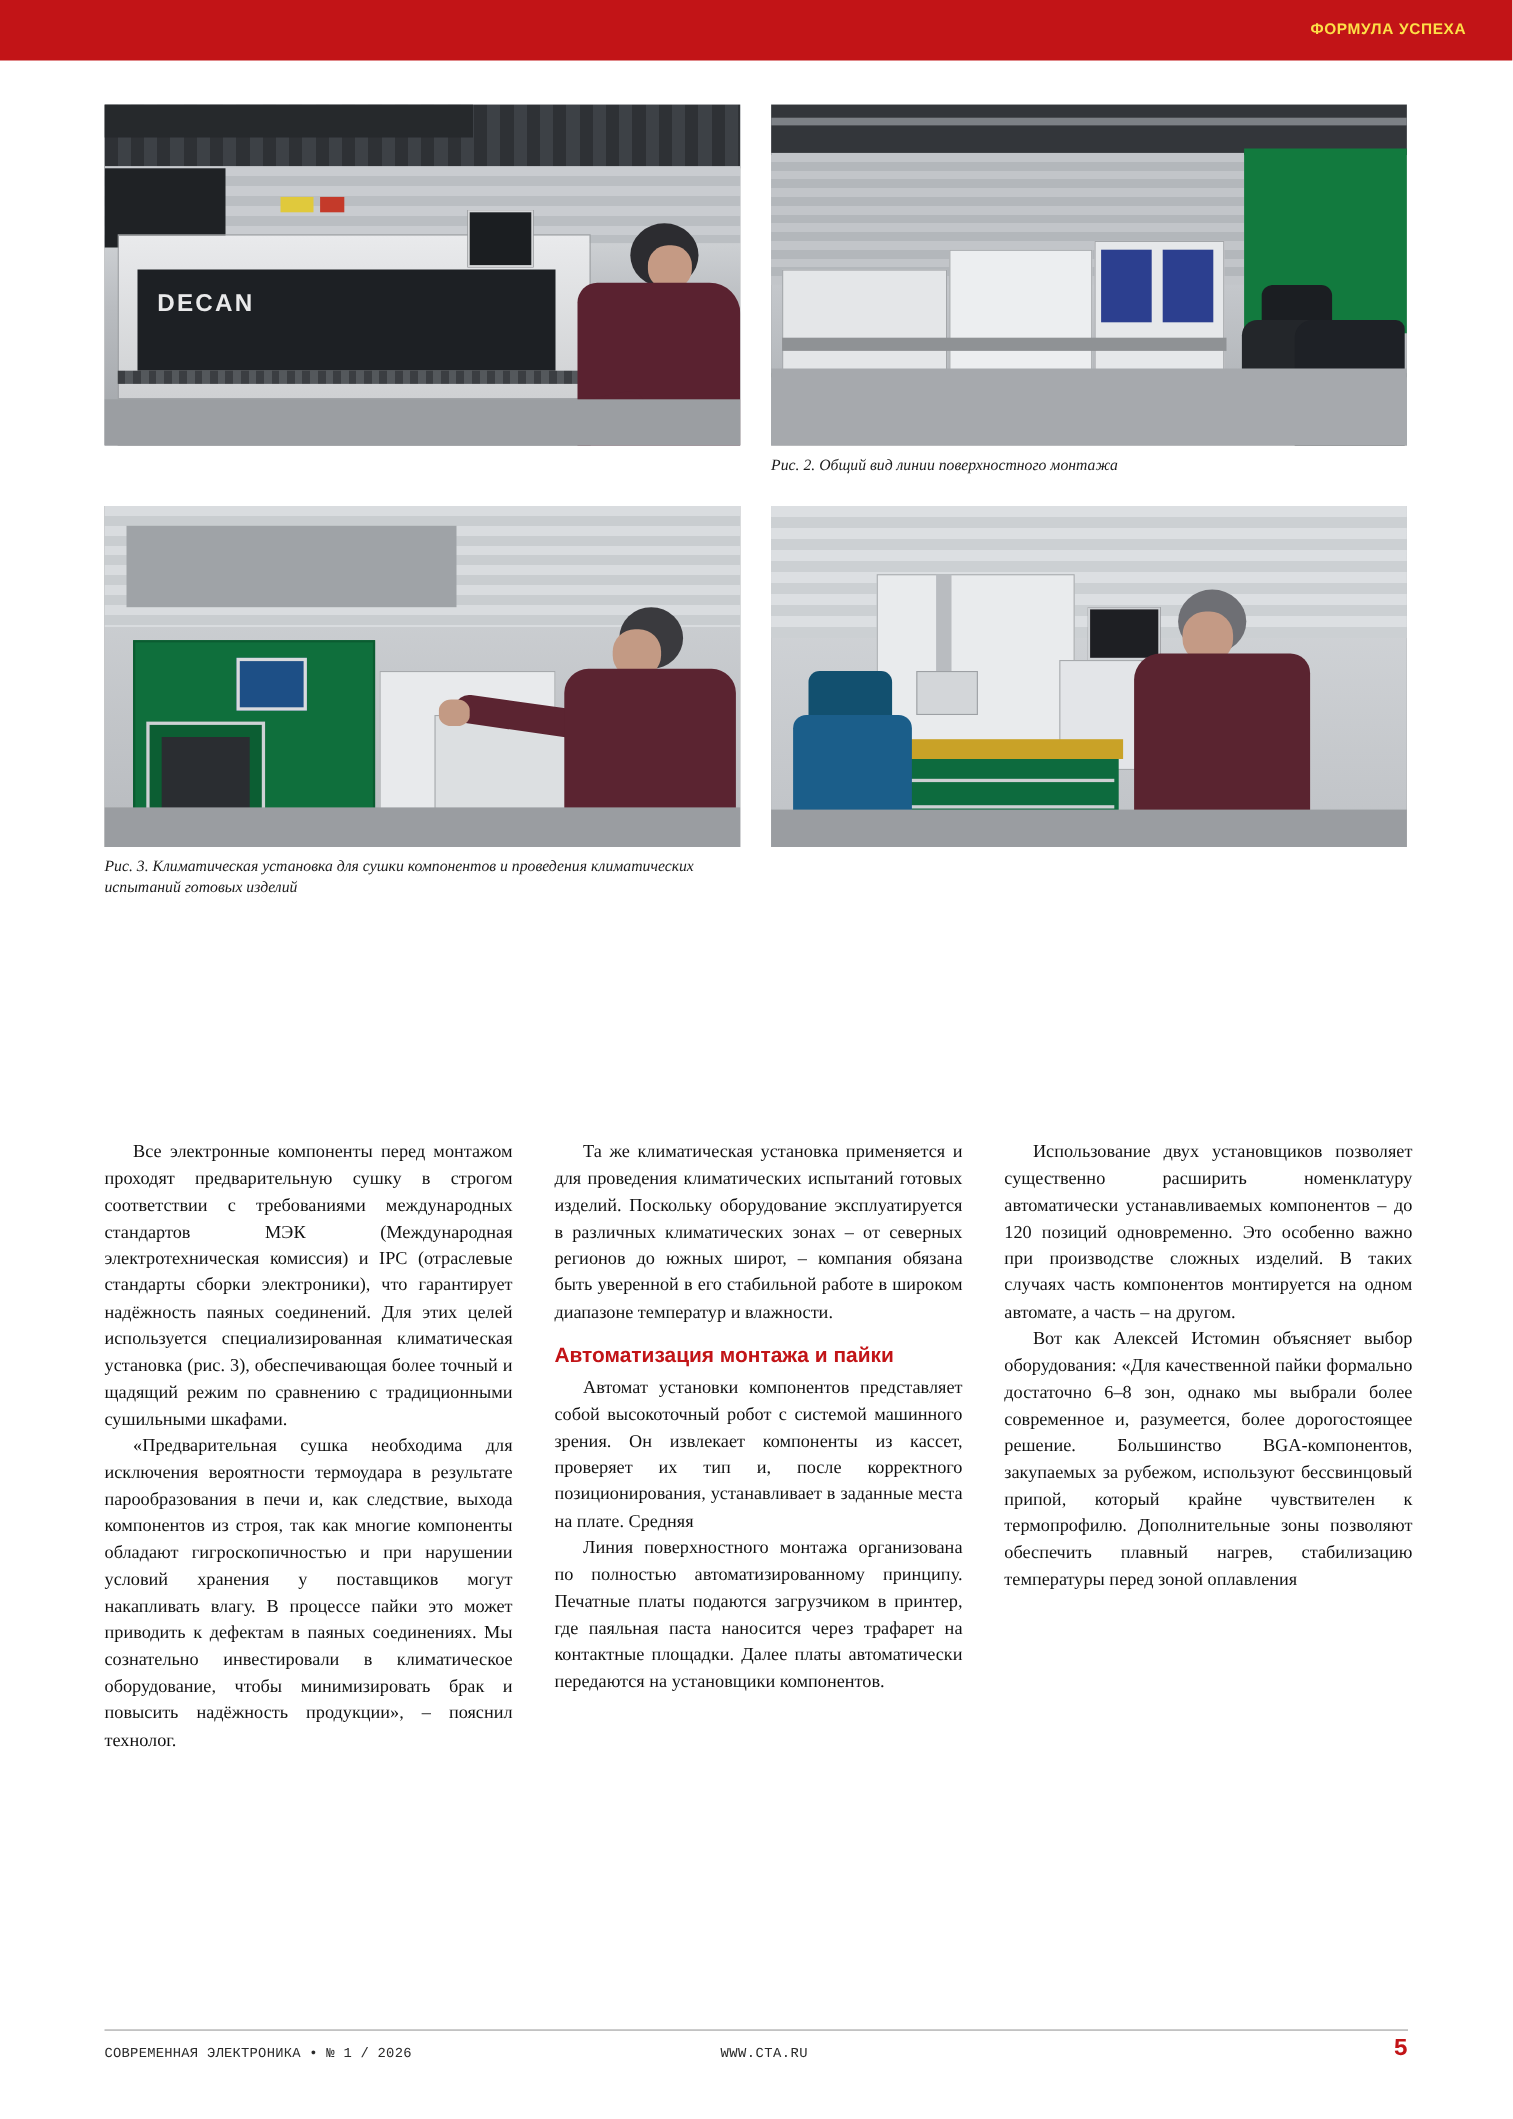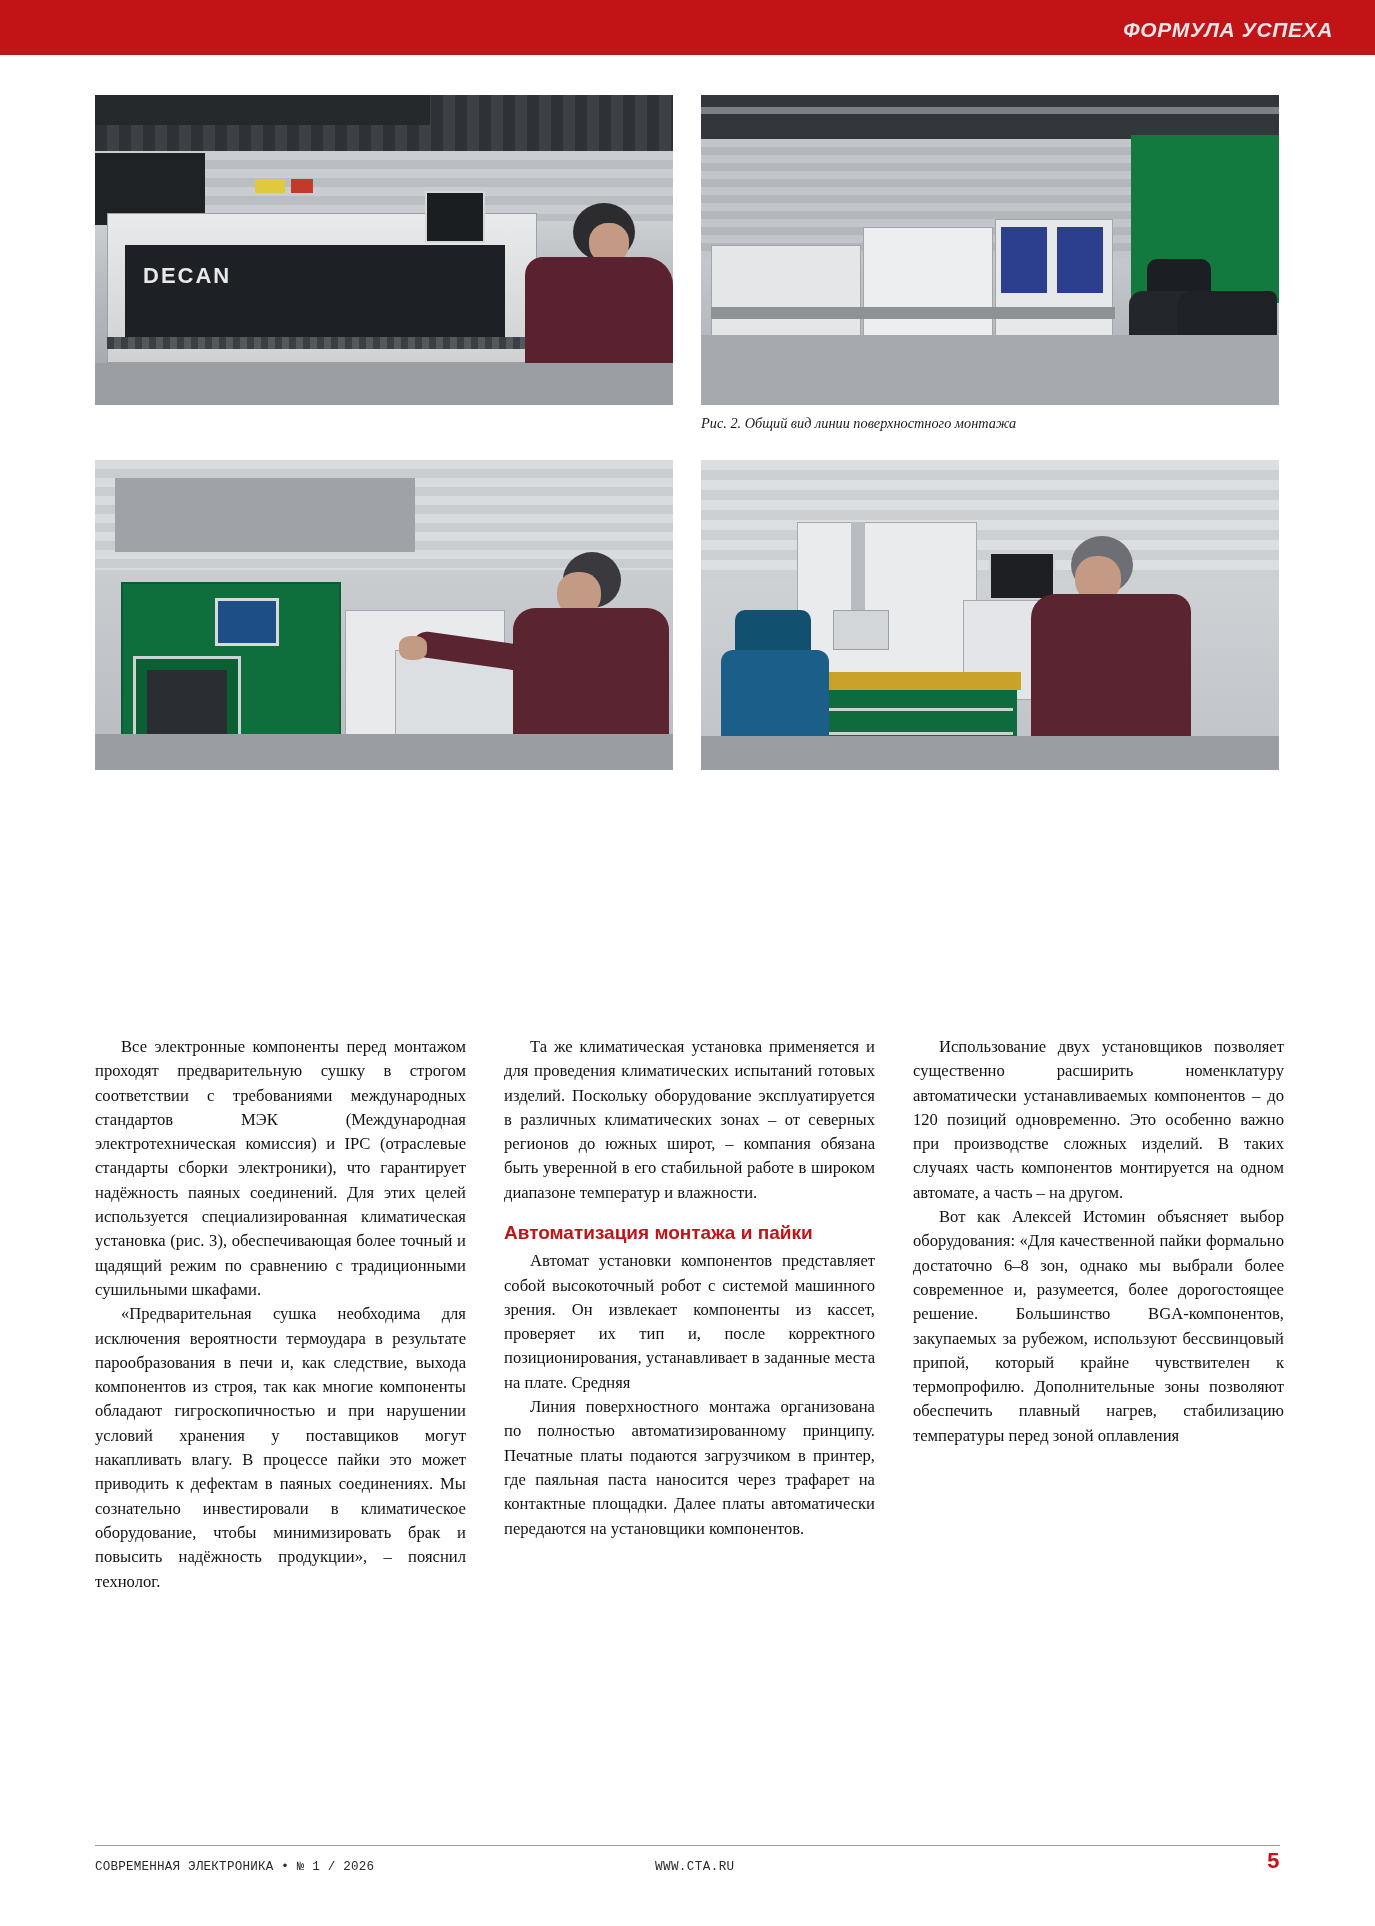--- a/index.html
+++ b/index.html
@@ -18,26 +18,25 @@
     position: absolute;
     top: 0; left: 0;
     width: 1375px;
     height: 55px;
     background: #c21417;
   }
   .header-bar .header-title {
     position: absolute;
     right: 42px;
     top: 18px;
-    color: #e5e5e5;
+    color: #fde047;
     font-family: "Liberation Sans", sans-serif;
     font-weight: bold;
-    font-size: 21px;
+    font-size: 14px;
     letter-spacing: 0.6px;
-    font-style: italic;
   }
 
   
   .figures {
     position: absolute;
     top: 95px;
     left: 95px;
     width: 1185px;
   }
   .fig-row {
@@ -271,20 +270,21 @@
         <div class="ph f3-screen"></div>
         <div class="ph f3-mid"></div>
         <div class="ph f3-mid2"></div>
         <div class="ph f3-arm"></div>
         <div class="ph f3-hand"></div>
         <div class="ph f3-person-head"></div>
         <div class="ph f3-person-face"></div>
         <div class="ph f3-person-body"></div>
         <div class="ph f3-floor"></div>
       </div>
+      <div class="fig-caption">Рис. 3. Климатическая установка для сушки компонентов и проведения климатических испытаний готовых изделий</div>
     </div>
 
     <div class="fig">
       <div class="fig-img">
         <div class="ph f4-bg"></div>
         <div class="ph f4-wall"></div>
         <div class="ph f4-mach"></div>
         <div class="ph f4-mach-arm"></div>
         <div class="ph f4-mach-head"></div>
         <div class="ph f4-screen"></div>

